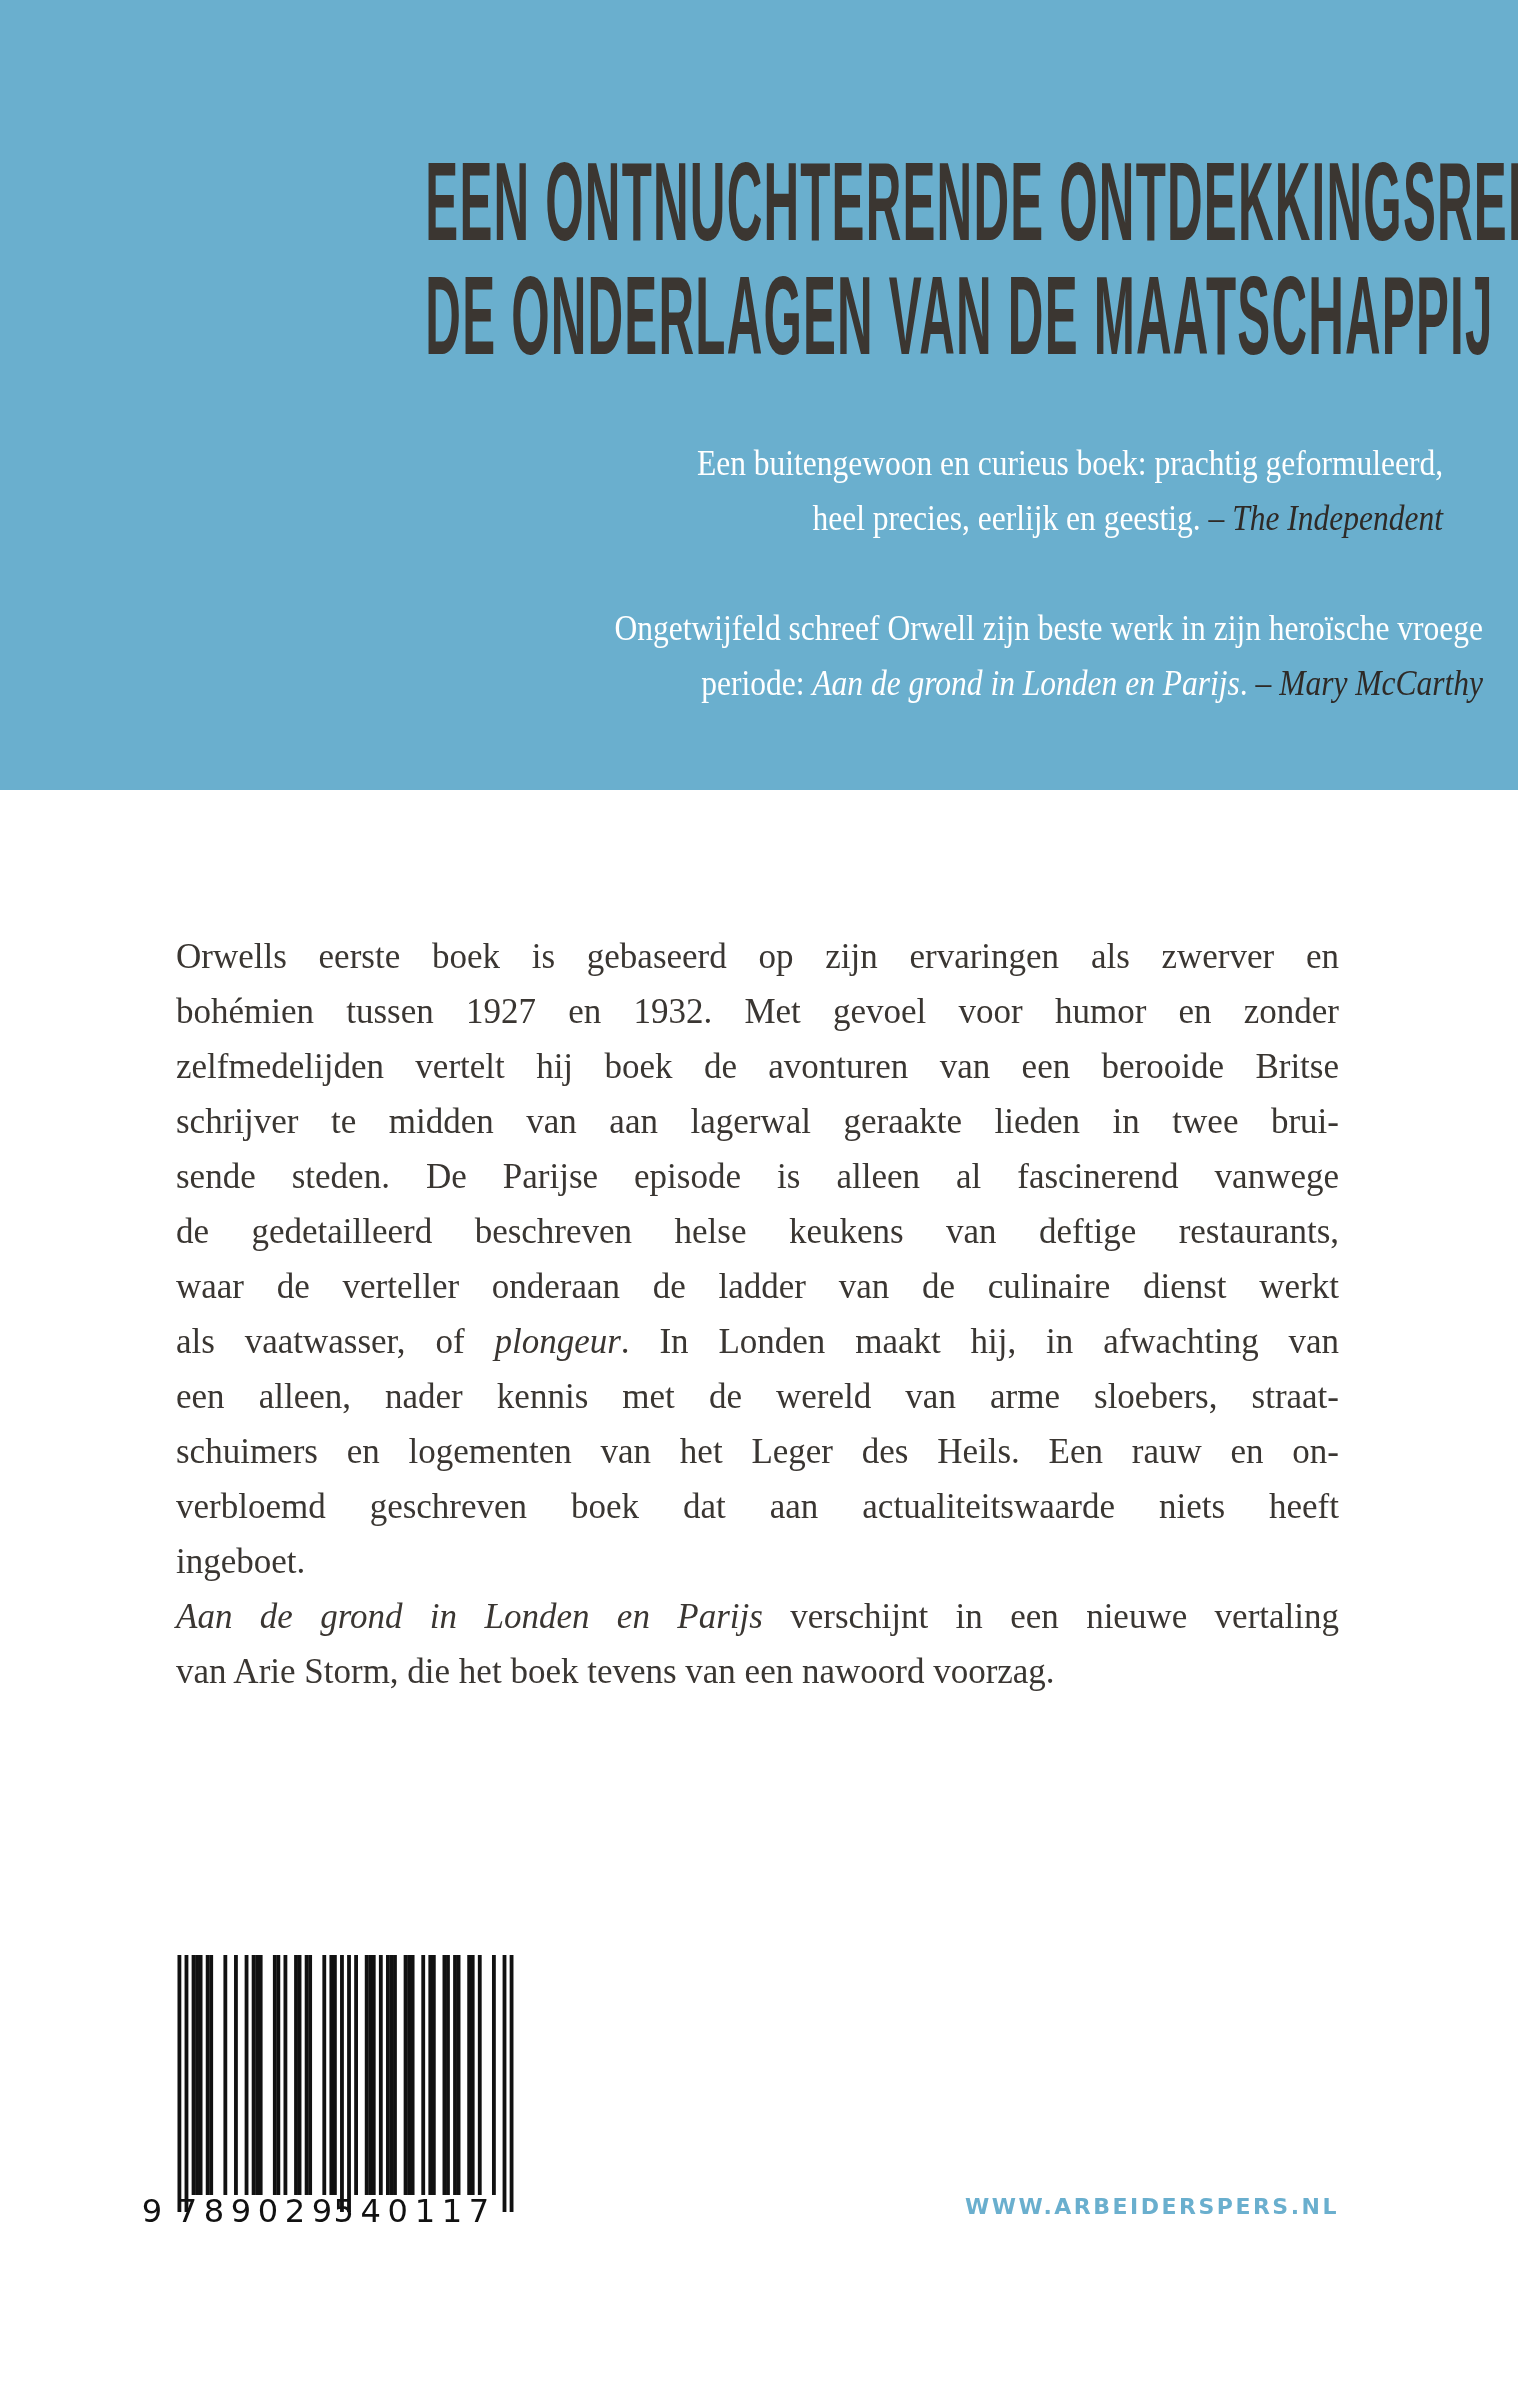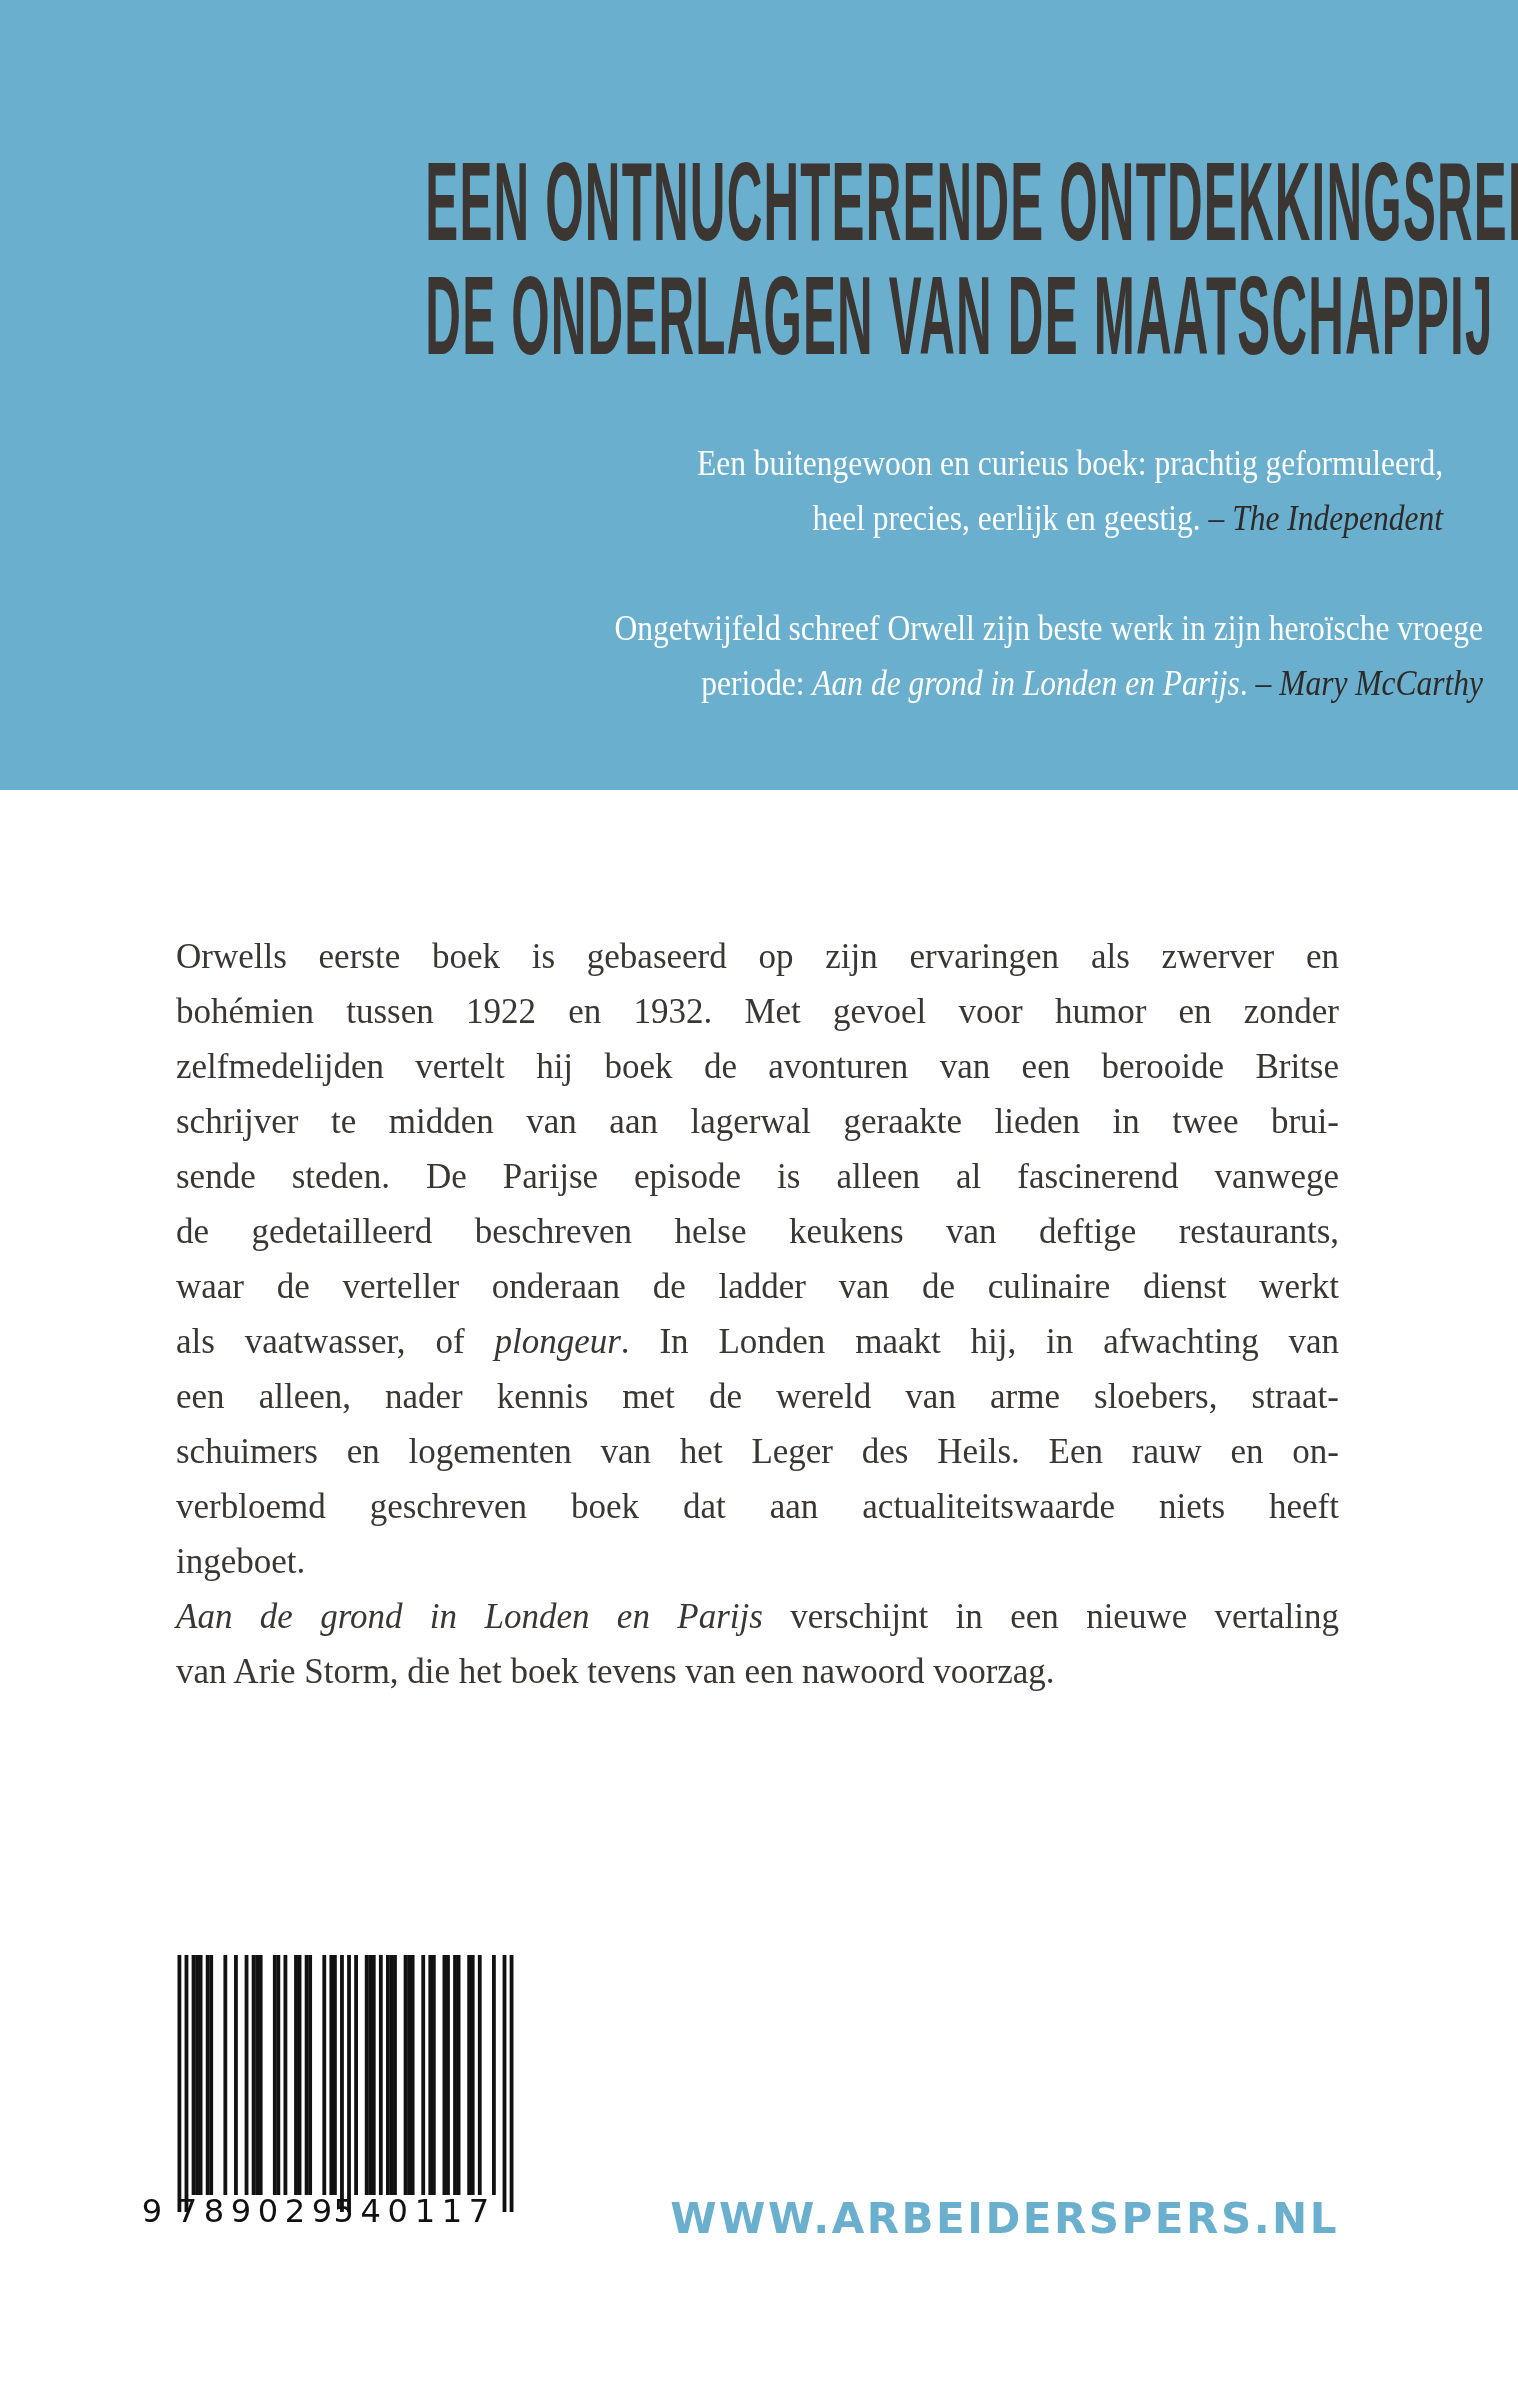--- a/index.html
+++ b/index.html
@@ -46,21 +46,21 @@
   }
   .body-text .ln.last { text-align-last: left; }
   .body-text i { font-style: italic; }
   .barcode {
     position: absolute; left: 142px; top: 1955px; width: 379px; height: 274px;
   }
   .barcode svg { display: block; }
   .url {
     position: absolute; right: 180px; top: 2194px;
     font-family: "DejaVu Sans", "Liberation Sans", sans-serif;
-    font-weight: bold; font-size: 42px; letter-spacing: 2.5px;
+    font-weight: bold; font-size: 22px; letter-spacing: 2.5px;
     color: #6aafce;
   }
 </style>
 </head>
 <body>
 
 <div class="band"></div>
 
 <h1 class="headline hl1" style="margin:0;">
   <span class="ln">EEN ONTNUCHTERENDE ONTDEKKINGSREIS DOOR</span>
@@ -72,21 +72,21 @@
   <span class="ln"><span>heel precies, eerlijk en geestig.</span><span class="attr"> – </span><i class="attr">The Independent</i></span>
 </div>
 
 <div class="quote q2">
   <span class="ln">Ongetwijfeld schreef Orwell zijn beste werk in zijn heroïsche vroege</span>
   <span class="ln"><span>periode: </span><i>Aan de grond in Londen en Parijs</i><span>.</span><span class="attr"> – </span><i class="attr">Mary McCarthy</i></span>
 </div>
 
 <div class="body-text" id="blurb">
     <span class="ln">Orwells eerste boek is gebaseerd op zijn ervaringen als zwerver en</span>
-    <span class="ln">bohémien tussen 1922 en 1932. Met gevoel voor humor en zonder</span>
+    <span class="ln">bohémien tussen 1927 en 1932. Met gevoel voor humor en zonder</span>
     <span class="ln">zelfmedelijden vertelt hij boek de avonturen van een berooide Britse</span>
     <span class="ln">schrijver te midden van aan lagerwal geraakte lieden in twee brui-</span>
     <span class="ln">sende steden. De Parijse episode is alleen al fascinerend vanwege</span>
     <span class="ln">de gedetailleerd beschreven helse keukens van deftige restaurants,</span>
     <span class="ln">waar de verteller onderaan de ladder van de culinaire dienst werkt</span>
     <span class="ln"><span>als vaatwasser, of </span><i>plongeur</i><span>. In Londen maakt hij, in afwachting van</span></span>
     <span class="ln">een alleen, nader kennis met de wereld van arme sloebers, straat-</span>
     <span class="ln">schuimers en logementen van het Leger des Heils. Een rauw en on-</span>
     <span class="ln">verbloemd geschreven boek dat aan actualiteitswaarde niets heeft</span>
     <span class="ln last">ingeboet.</span>

